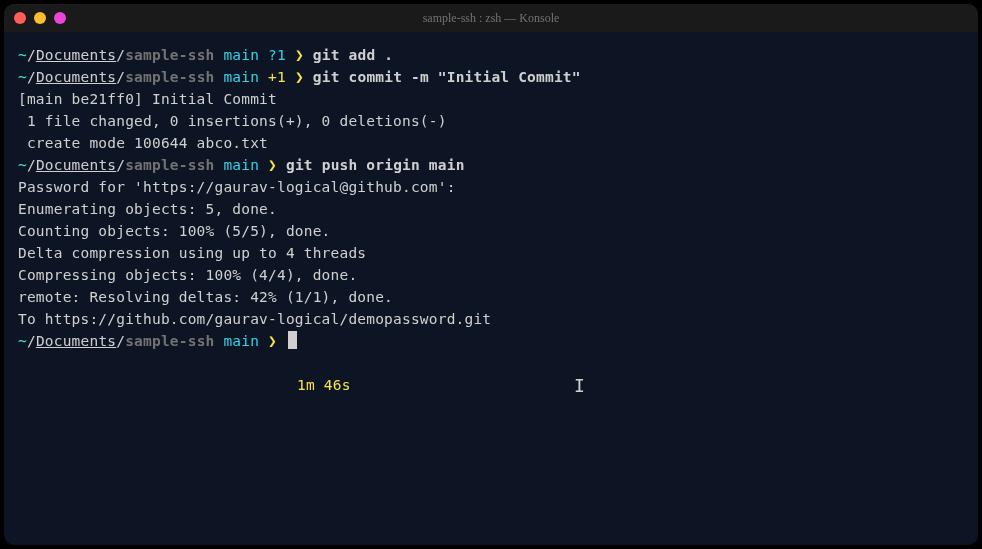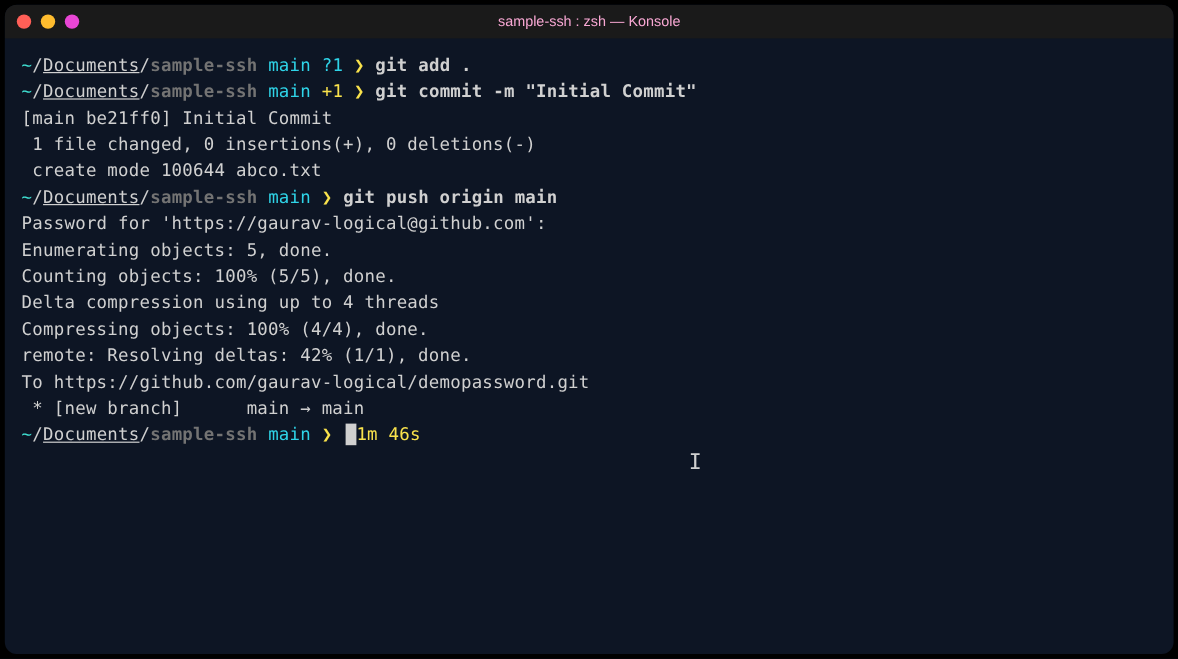--- a/index.html
+++ b/index.html
@@ -43,23 +43,23 @@
       width: 12px;
       height: 12px;
       border-radius: 50%;
     }
     .tl-close { background: #ff5f57; }
     .tl-min { background: #febc2e; }
     .tl-max { background: #e946d5; }
     .title {
       width: 100%;
       text-align: center;
-      color: #f9a8d4;
+      color: #737373;
       font-size: 12px;
-      font-family: Liberation Sans, sans-serif;
+      font-family: Liberation Serif, serif;
     }
     .terminal {
       flex: 1;
       padding: 12px 14px;
       color: #e0e0e0;
       font-size: 14.5px;
       line-height: 1.52;
       font-weight: 500;
       letter-spacing: 0.2px;
       position: relative;
@@ -73,21 +73,21 @@
     .tilde { color: #3fe0d3; }
     .slash { color: #d0d0d0; }
     .path { color: #d0d0d0; text-decoration: underline; }
     .dir { color: #737373; font-weight: bold; }
     .branch { color: #2fd4e8; }
     .status-q { color: #2fd4e8; }
     .status-p { color: #f9e24c; }
     .prompt-end { color: #f9e24c; font-weight: bold; }
     .cmd { color: #d0d0d0; font-weight: bold; }
     .out { color: #d0d0d0; }
-    .time { color: #f9e24c; }
+    .time { color: #f9e24c; margin-top: 44px; }
     .cursor {
       display: inline-block;
       width: 9px;
       height: 18px;
       background: #d0d0d0;
       vertical-align: text-bottom;
       margin-left: 2px;
     }
     .ibeam {
       position: absolute;
@@ -123,19 +123,18 @@
 
     <div class="line"><span class="tilde">~</span><span class="slash">/</span><span class="path">Documents</span><span class="slash">/</span><span class="dir">sample-ssh</span><span> </span><span class="branch">main</span><span> </span><span class="prompt-end">❯</span><span> </span><span class="cmd">git push origin main</span></div>
 
     <div class="line out">Password for 'https://gaurav-logical@github.com':</div>
     <div class="line out">Enumerating objects: 5, done.</div>
     <div class="line out">Counting objects: 100% (5/5), done.</div>
     <div class="line out">Delta compression using up to 4 threads</div>
     <div class="line out">Compressing objects: 100% (4/4), done.</div>
     <div class="line out">remote: Resolving deltas: 42% (1/1), done.</div>
     <div class="line out">To https://github.com/gaurav-logical/demopassword.git</div>
-    <div class="line out"> * [new branch]      main → main</div>
 
     <div class="line line-right"><span><span class="tilde">~</span><span class="slash">/</span><span class="path">Documents</span><span class="slash">/</span><span class="dir">sample-ssh</span><span> </span><span class="branch">main</span><span> </span><span class="prompt-end">❯</span><span> </span><span class="cursor"></span></span><span class="time">1m 46s</span></div>
 
     <div class="ibeam">I</div>
   </div>
 </div>
 
 </body></html>

